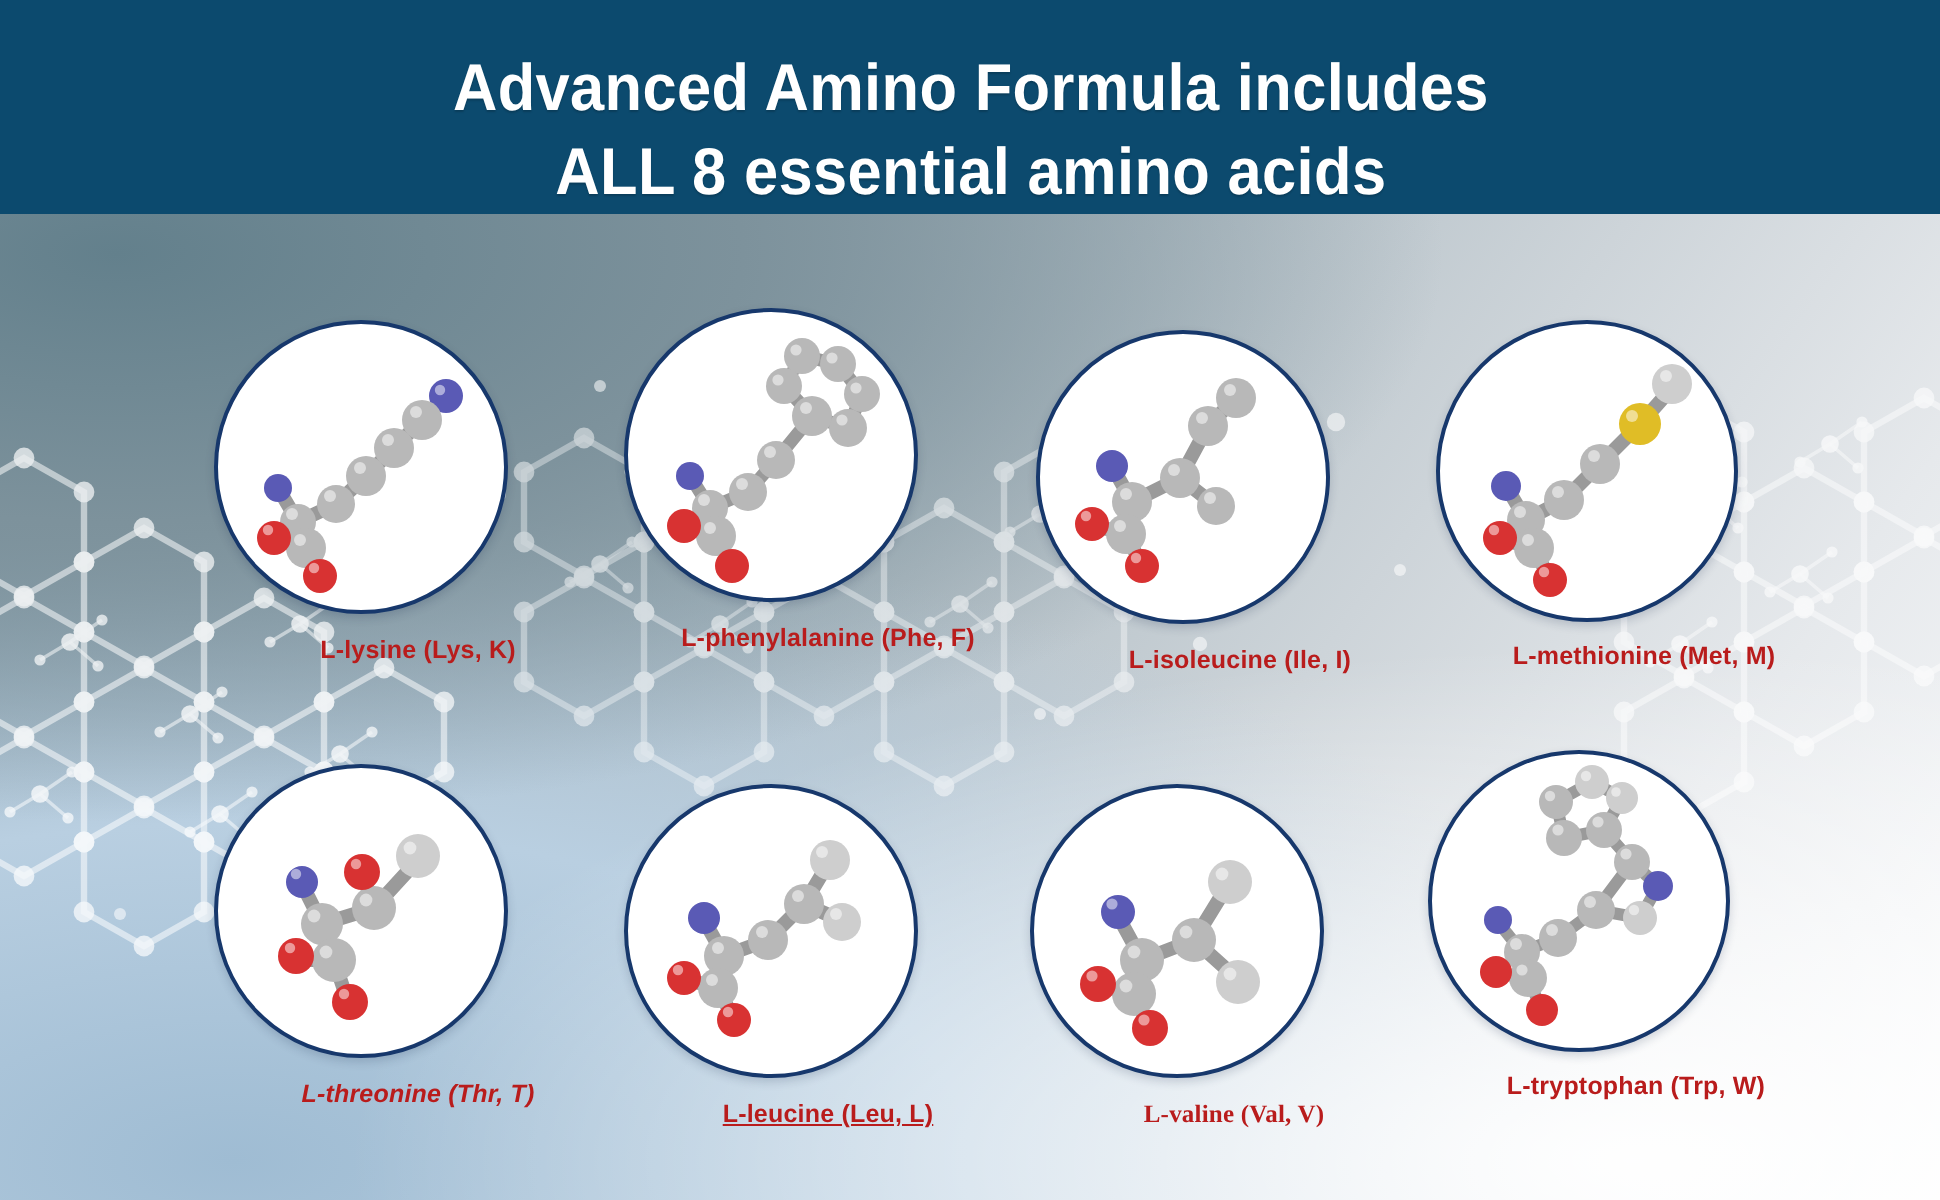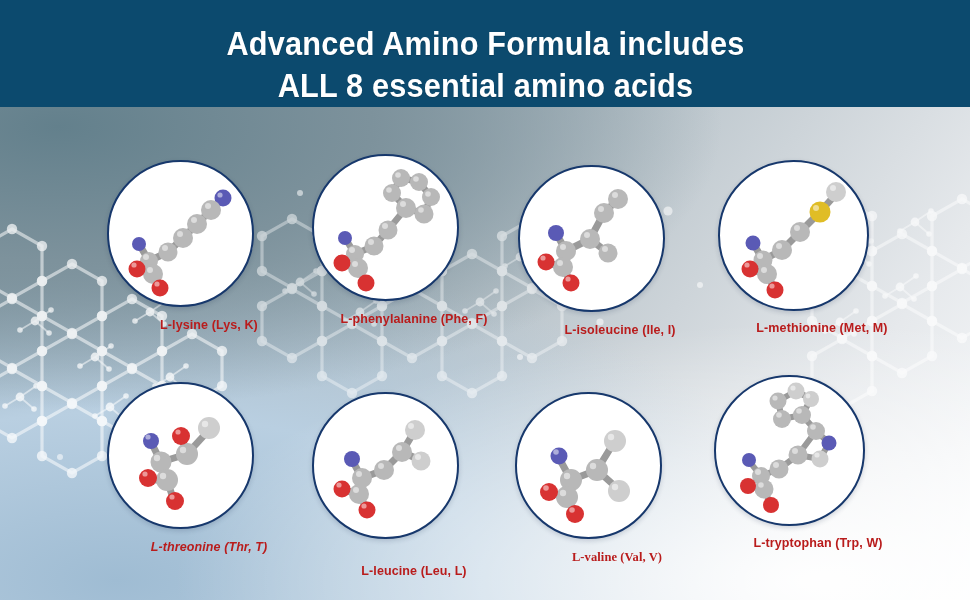--- a/index.html
+++ b/index.html
@@ -386,21 +386,21 @@
               <circle cx="104" cy="63" r="3"></circle>
             <circle cx="85" cy="54" r="3"></circle>
               <circle cx="67" cy="72" r="3"></circle>
             <circle cx="45" cy="80" r="3"></circle>
               <circle cx="42" cy="96" r="3"></circle>
             <circle cx="25" cy="91" r="2.6"></circle>
               <circle cx="50" cy="112" r="2.6"></circle>
           </g>
         </svg>
       </div>
-      <div class="caption" style="top:172px;">L-leucine (Leu, L)</div>
+      <div class="caption" style="top:158px;text-decoration:underline;">L-leucine (Leu, L)</div>
     </div>
 
     <div class="card" style="left:515px;top:285px;width:148px;height:200px;">
       <div class="bubble" style="width:143px;height:143px;">
         <svg viewBox="0 0 143 143">
           <g stroke="#9a9a9a" stroke-width="7" stroke-linecap="round">
             <line x1="54" y1="86" x2="42" y2="64"></line>
             <line x1="54" y1="86" x2="50" y2="103"></line>
             <line x1="54" y1="86" x2="80" y2="76"></line>
             <line x1="80" y1="76" x2="96" y2="50"></line>

